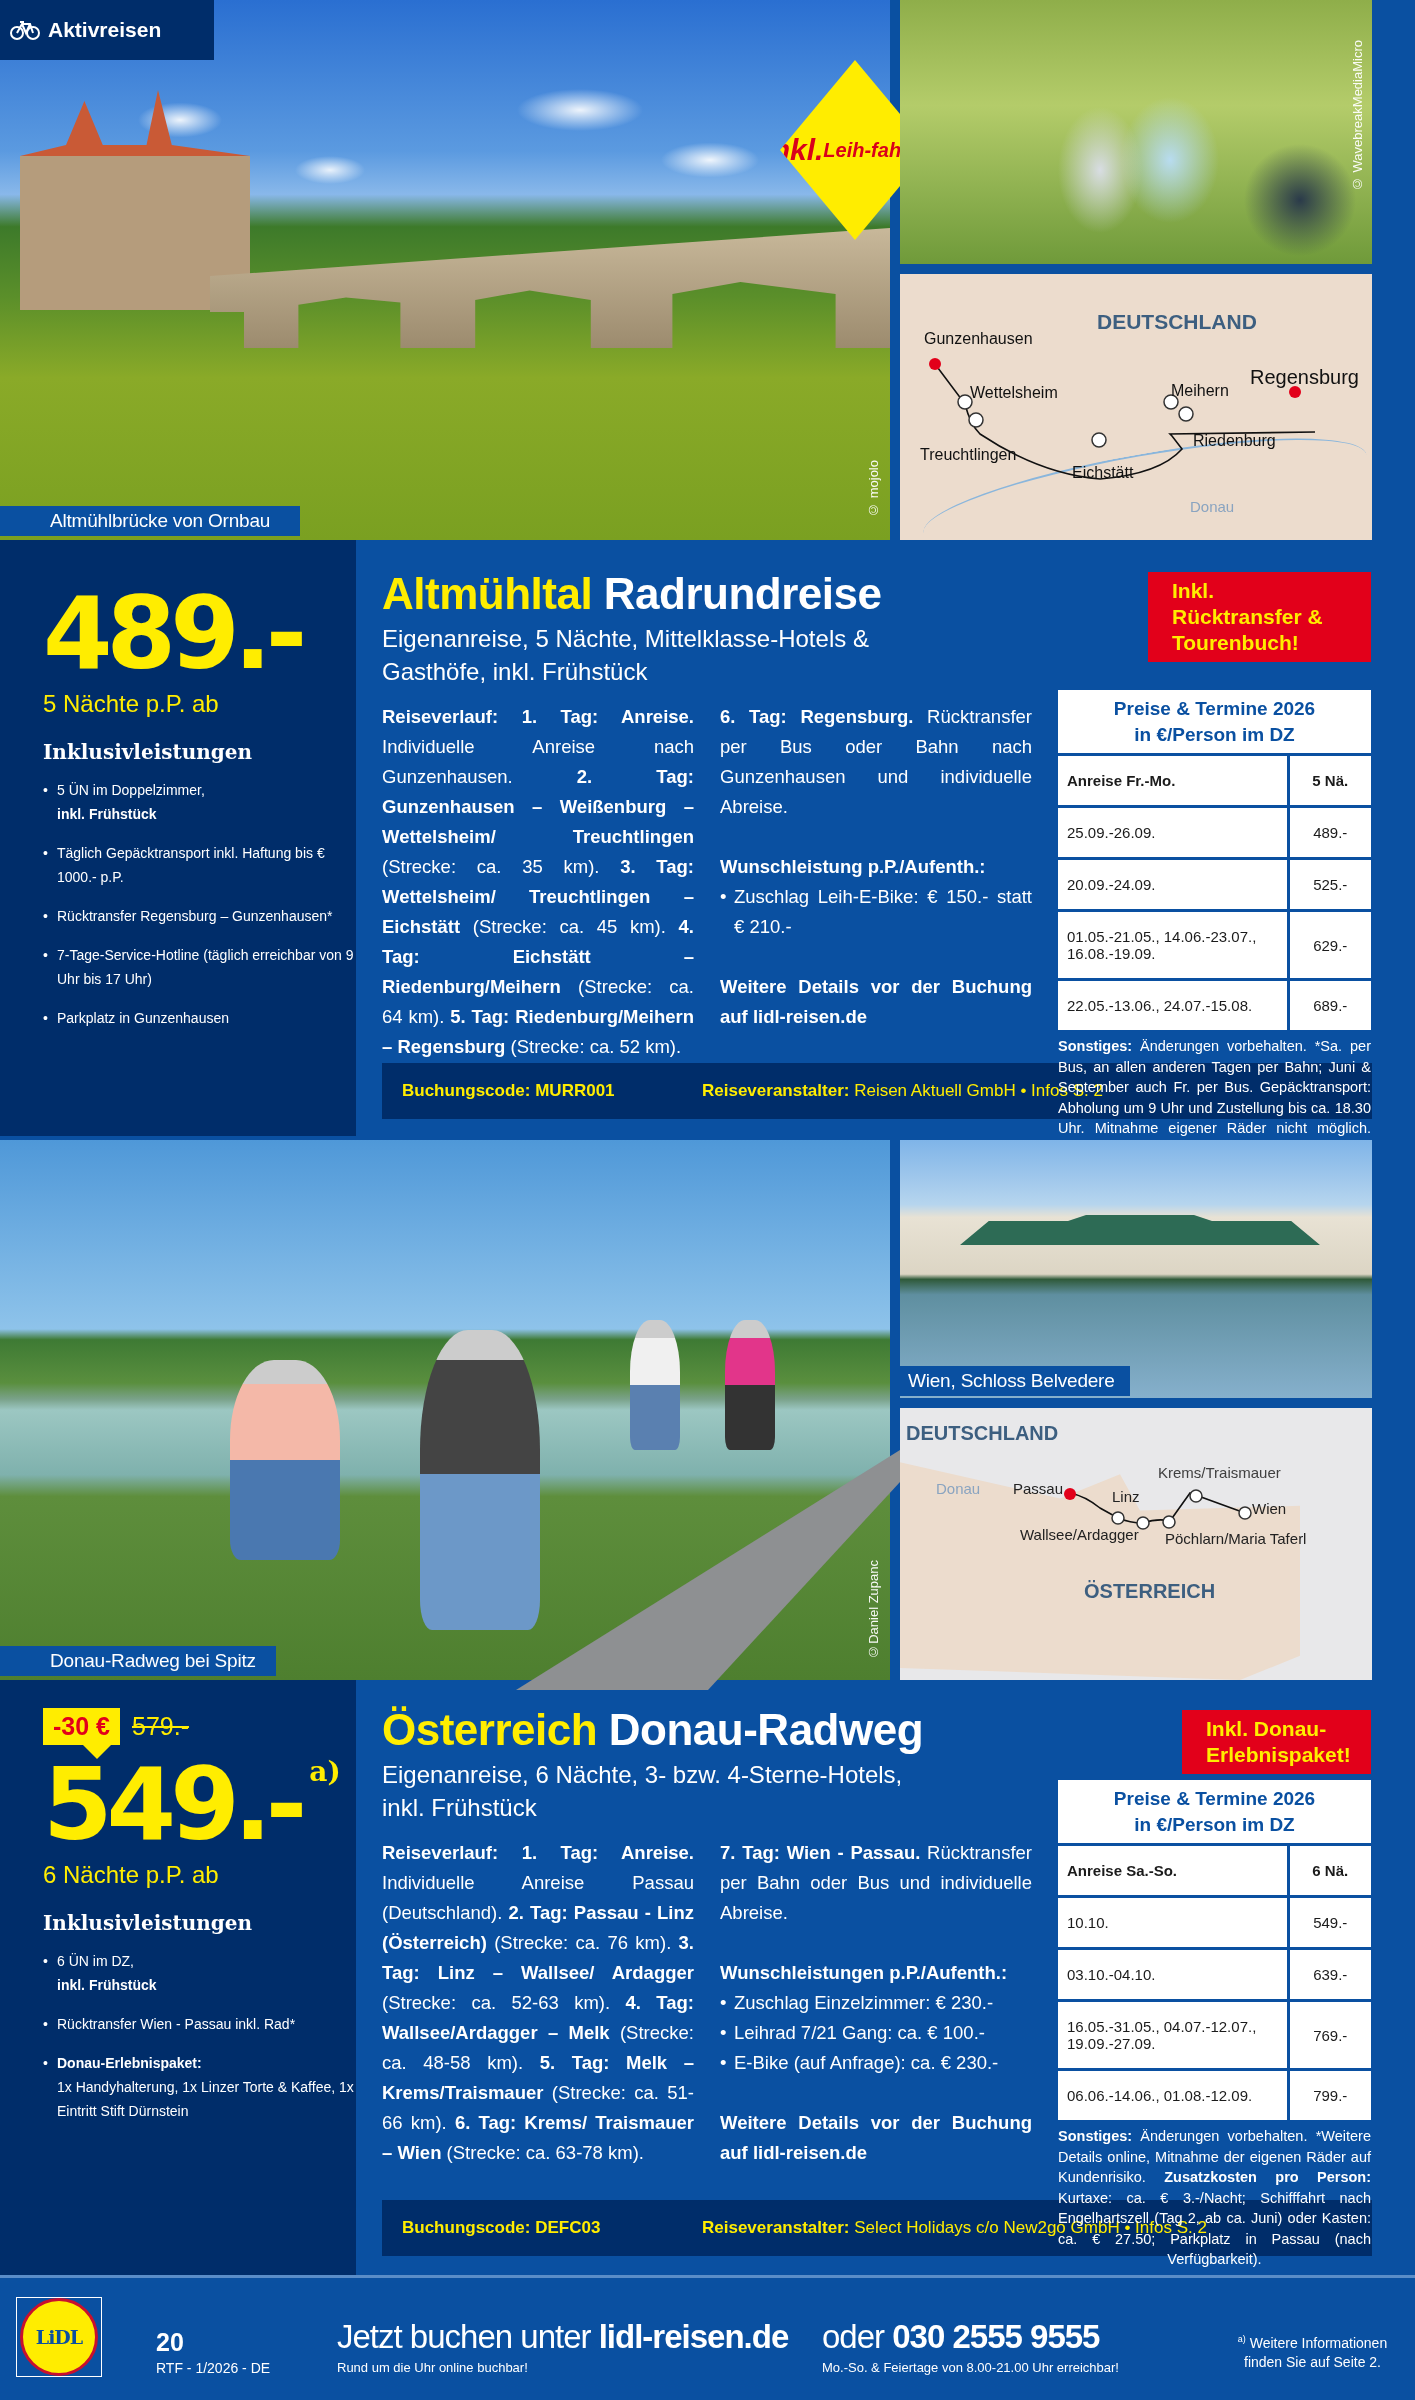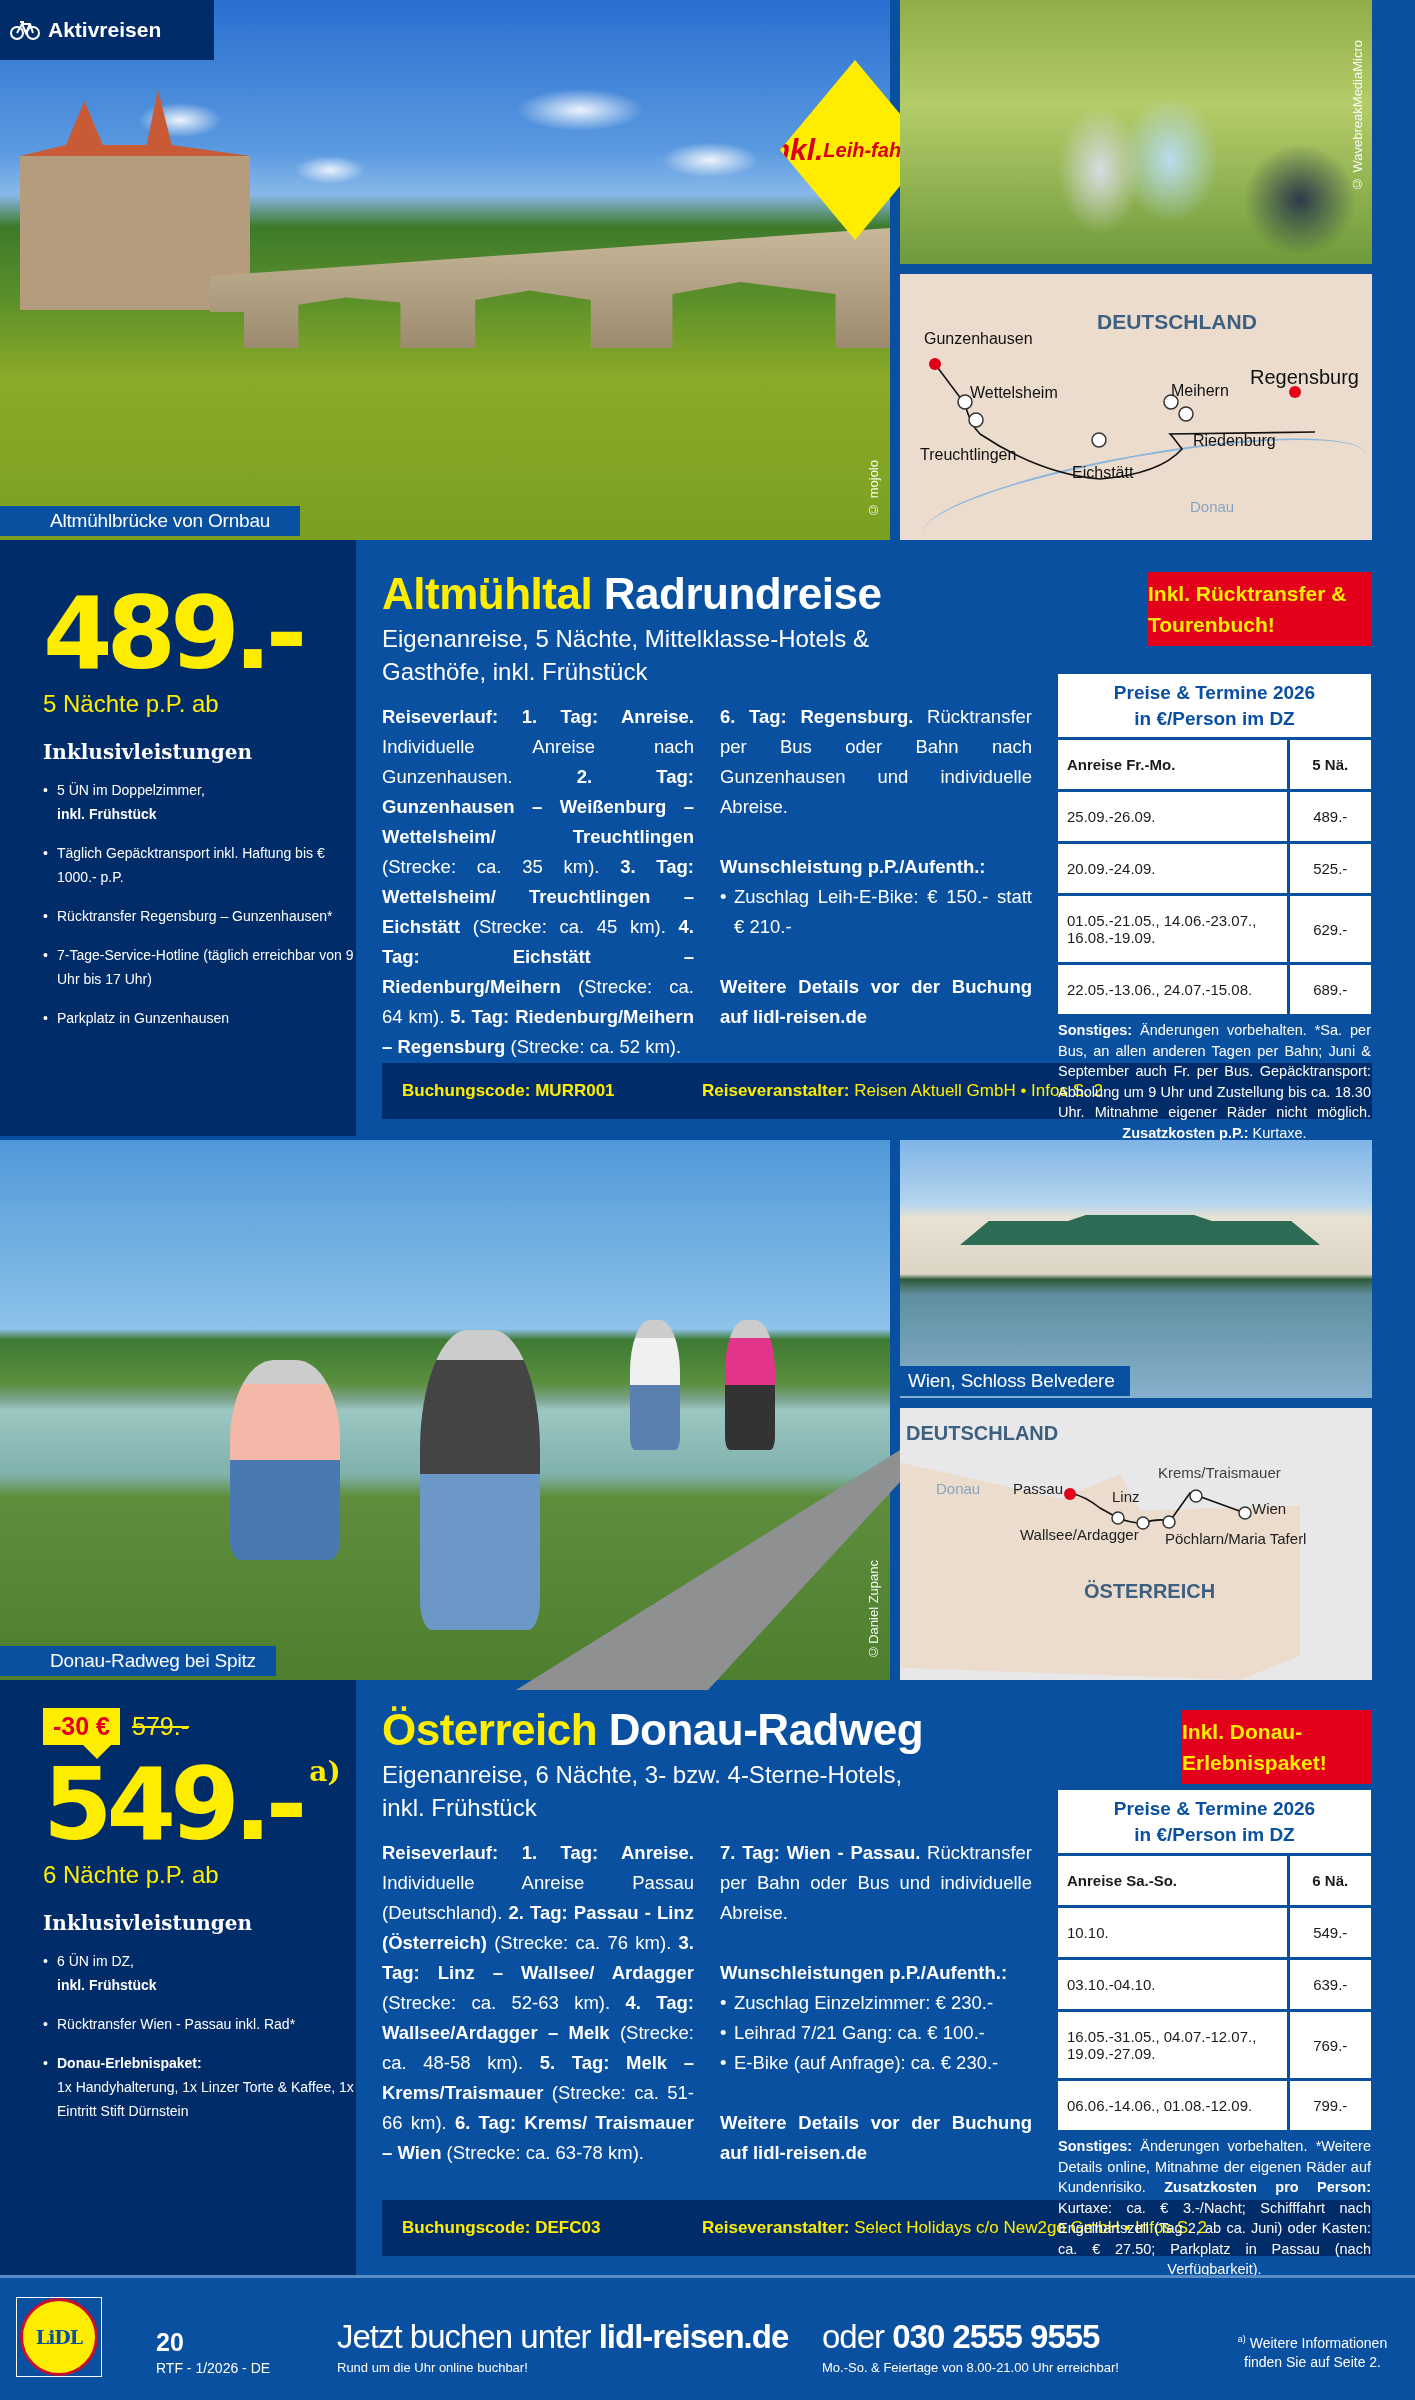--- a/index.html
+++ b/index.html
@@ -89,21 +89,21 @@
   .wl-list { list-style: none; }
   .wl-list li { padding-left: 14px; position: relative; }
   .wl-list li::before { content: "•"; position: absolute; left: 0; }
   .more { margin-top: 30px; font-weight: bold; }
 
   .codebar { background: #002d6a; height: 56px; display: flex; align-items: center; font-size: 17px; color: #ffed00; }
   .codebar .code { width: 320px; padding-left: 20px; font-weight: bold; }
   .codebar b { font-weight: bold; }
 
   
-  .redbadge { background: #e2001a; color: #ffed00; font-weight: bold; font-size: 21px; line-height: 31px; padding: 6px 0; text-align: left; }
+  .redbadge { background: #e2001a; color: #ffed00; font-weight: bold; font-size: 21px; line-height: 26px; padding: 6px 24px; text-align: left; }
   .ptable { background: #fff; color: #1b1b1b; border-collapse: collapse; width: 313px; font-size: 15px; }
   .ptable caption { background: #fff; color: #0a50a1; font-weight: bold; font-size: 19px; line-height: 26px; padding: 6px 0 5px; border-bottom: 3px solid #0a50a1; }
   .ptable td, .ptable th { border-bottom: 3px solid #0a50a1; padding: 16px 9px; text-align: left; font-weight: normal; }
   .ptable th { font-weight: bold; }
   .ptable td.v, .ptable th.v { text-align: center; border-left: 3px solid #0a50a1; width: 83px; }
   .ptable tr:last-child td { border-bottom: none; }
   .notes { font-size: 14.5px; line-height: 20.5px; text-align: justify; text-align-last: center; margin-top: 6px; }
   .notes b { font-weight: bold; }
 
   

